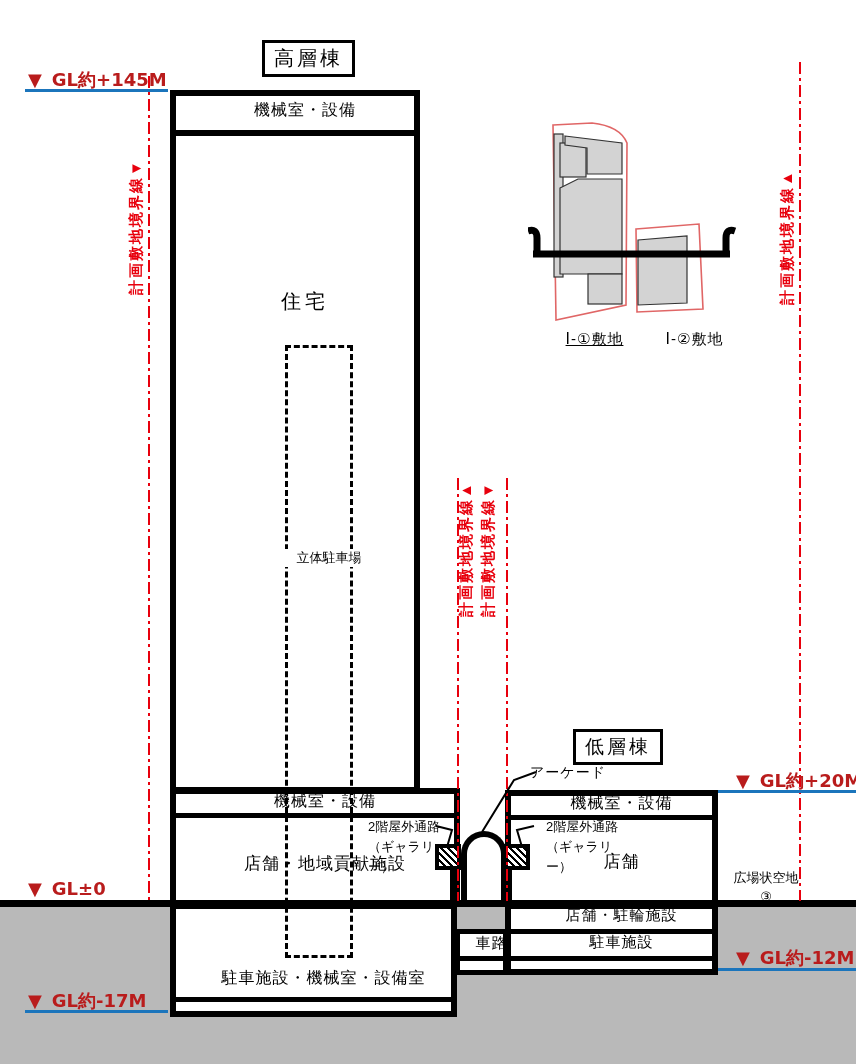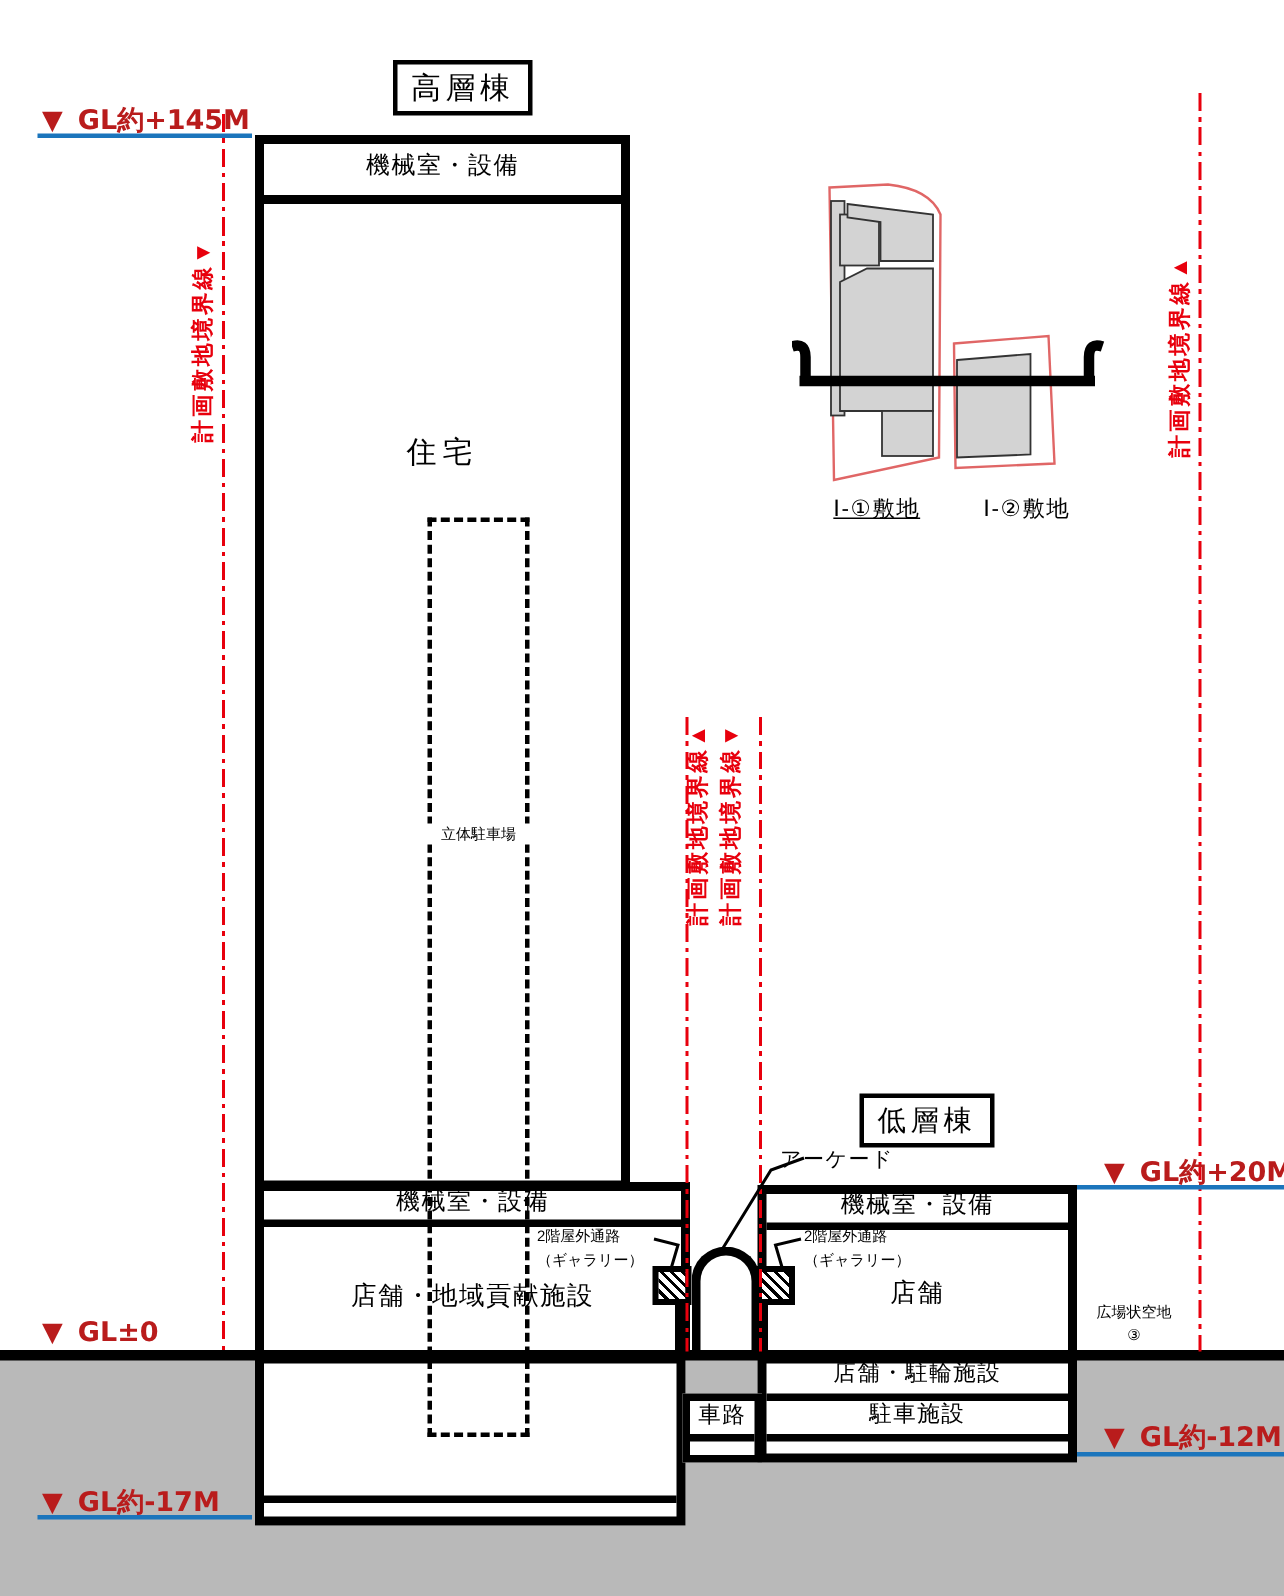--- a/index.html
+++ b/index.html
@@ -16,22 +16,22 @@
   .redline{position:absolute;width:2px;
         background:repeating-linear-gradient(to bottom,#e8000d 0px,#e8000d 12px,transparent 12px,transparent 16px,#e8000d 16px,#e8000d 19px,transparent 19px,transparent 23px);}
   .btext{position:absolute;color:#e8000d;font-size:15px;line-height:20px;letter-spacing:2px;
          white-space:nowrap;font-weight:600;transform:rotate(-90deg);transform-origin:0 100%;}
   .gl{position:absolute;color:#b91c1c;font-weight:bold;font-size:18px;white-space:nowrap;
       font-family:"DejaVu Sans","Liberation Sans",sans-serif;letter-spacing:0px;}
   .gl .tri{margin-right:10px;}
   .glline{position:absolute;height:3px;background:#1b75bc;}
   .titlebox{position:absolute;border:3px solid #000;background:#fff;font-size:20px;
             letter-spacing:3px;padding:2px 9px;white-space:nowrap;}
-  .lbl{position:absolute;font-size:16px;text-align:center;white-space:nowrap;letter-spacing:1px;}
-  .sm{font-size:10px;letter-spacing:0;}
+  .lbl{position:absolute;font-size:16px;text-align:center;white-space:nowrap;letter-spacing:1px;padding-left:10px;}
+  .sm{font-size:13px;letter-spacing:0;}
   .leaders{position:absolute;left:0;top:0;width:856px;height:1064px;pointer-events:none;}
   .siteplan{position:absolute;left:528px;top:110px;width:215px;height:250px;}
 </style>
 </head>
 <body>
 
 <div class="canvas">
 
   <div class="ground"></div>
 
@@ -124,20 +124,21 @@
   <div class="glline" style="left:25px;top:1010px;width:143px;"></div>
 
   <div class="titlebox" style="left:262px;top:40px;">高層棟</div>
   <div class="titlebox" style="left:573px;top:729px;font-size:19px;">低層棟</div>
 
   <div class="lbl" style="left:170px;top:100px;width:250px;">機械室・設備</div>
   <div class="lbl" style="left:170px;top:288px;width:250px;font-size:20px;letter-spacing:4px;">住宅</div>
   <div class="lbl sm" style="left:283px;top:549px;width:72px;background:#fff;">立体駐車場</div>
   <div class="lbl" style="left:170px;top:791px;width:290px;">機械室・設備</div>
   <div class="lbl" style="left:170px;top:852px;width:290px;font-size:17px;">店舗・地域貢献施設</div>
+  <div class="lbl" style="left:170px;top:968px;width:287px;">駐車施設・機械室・設備室</div>
 
   <div class="lbl" style="left:505px;top:793px;width:213px;">機械室・設備</div>
   <div class="lbl" style="left:505px;top:850px;width:213px;font-size:17px;">店舗</div>
   <div class="lbl" style="left:505px;top:906px;width:213px;font-size:15px;">店舗・駐輪施設</div>
   <div class="lbl" style="left:505px;top:933px;width:213px;font-size:15px;">駐車施設</div>
   <div class="lbl" style="left:455px;top:934px;width:53px;font-size:15px;">車路</div>
 
   <div class="lbl sm" style="left:718px;top:869px;width:76px;line-height:1.45;white-space:normal;">
     <span>広場状空地</span><br>
     <span>③</span>

